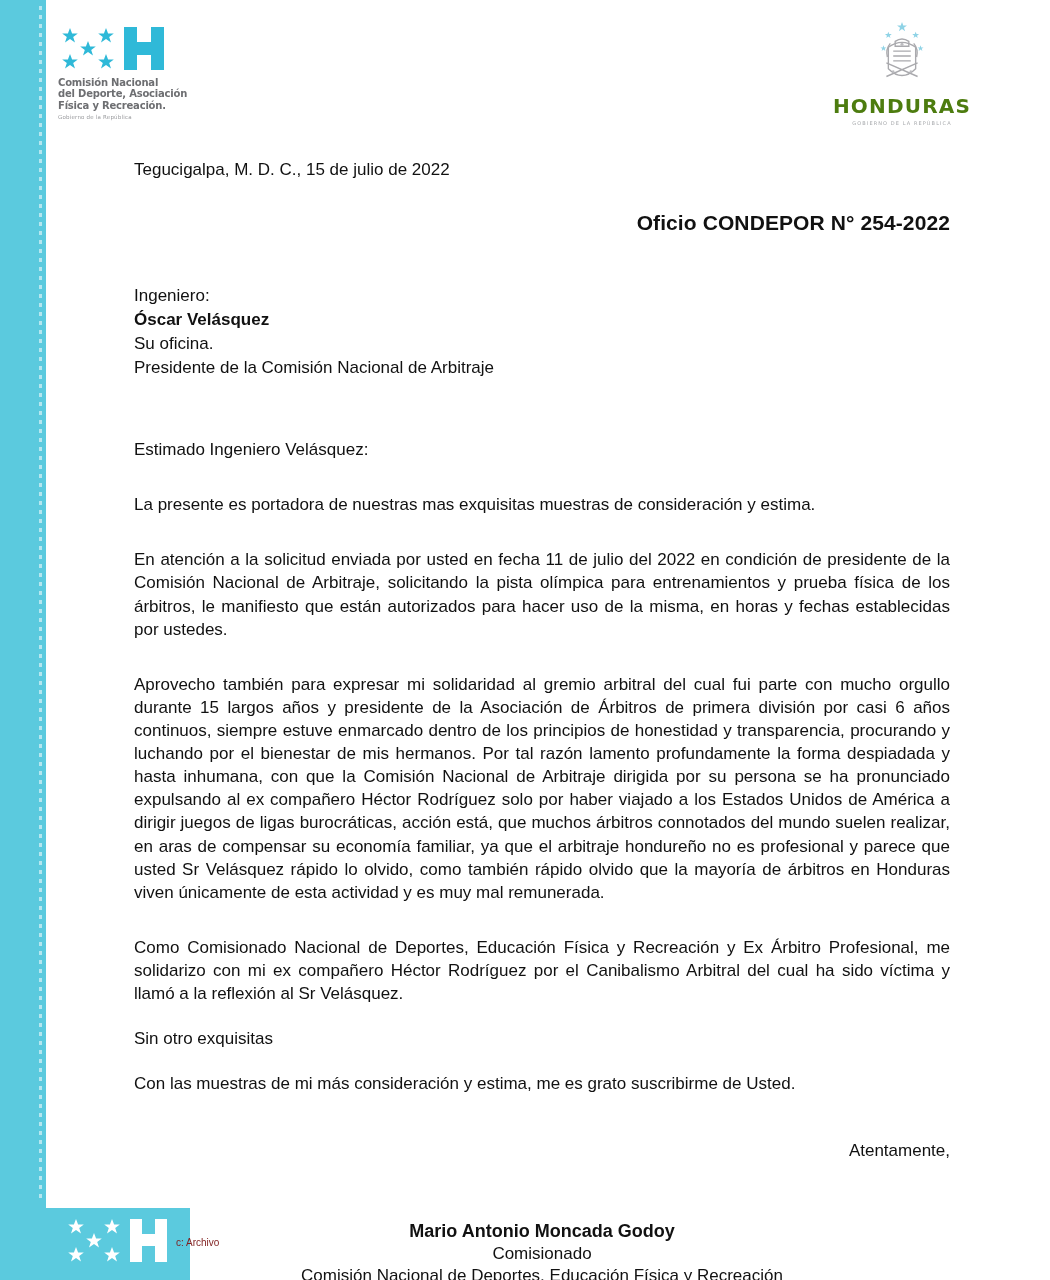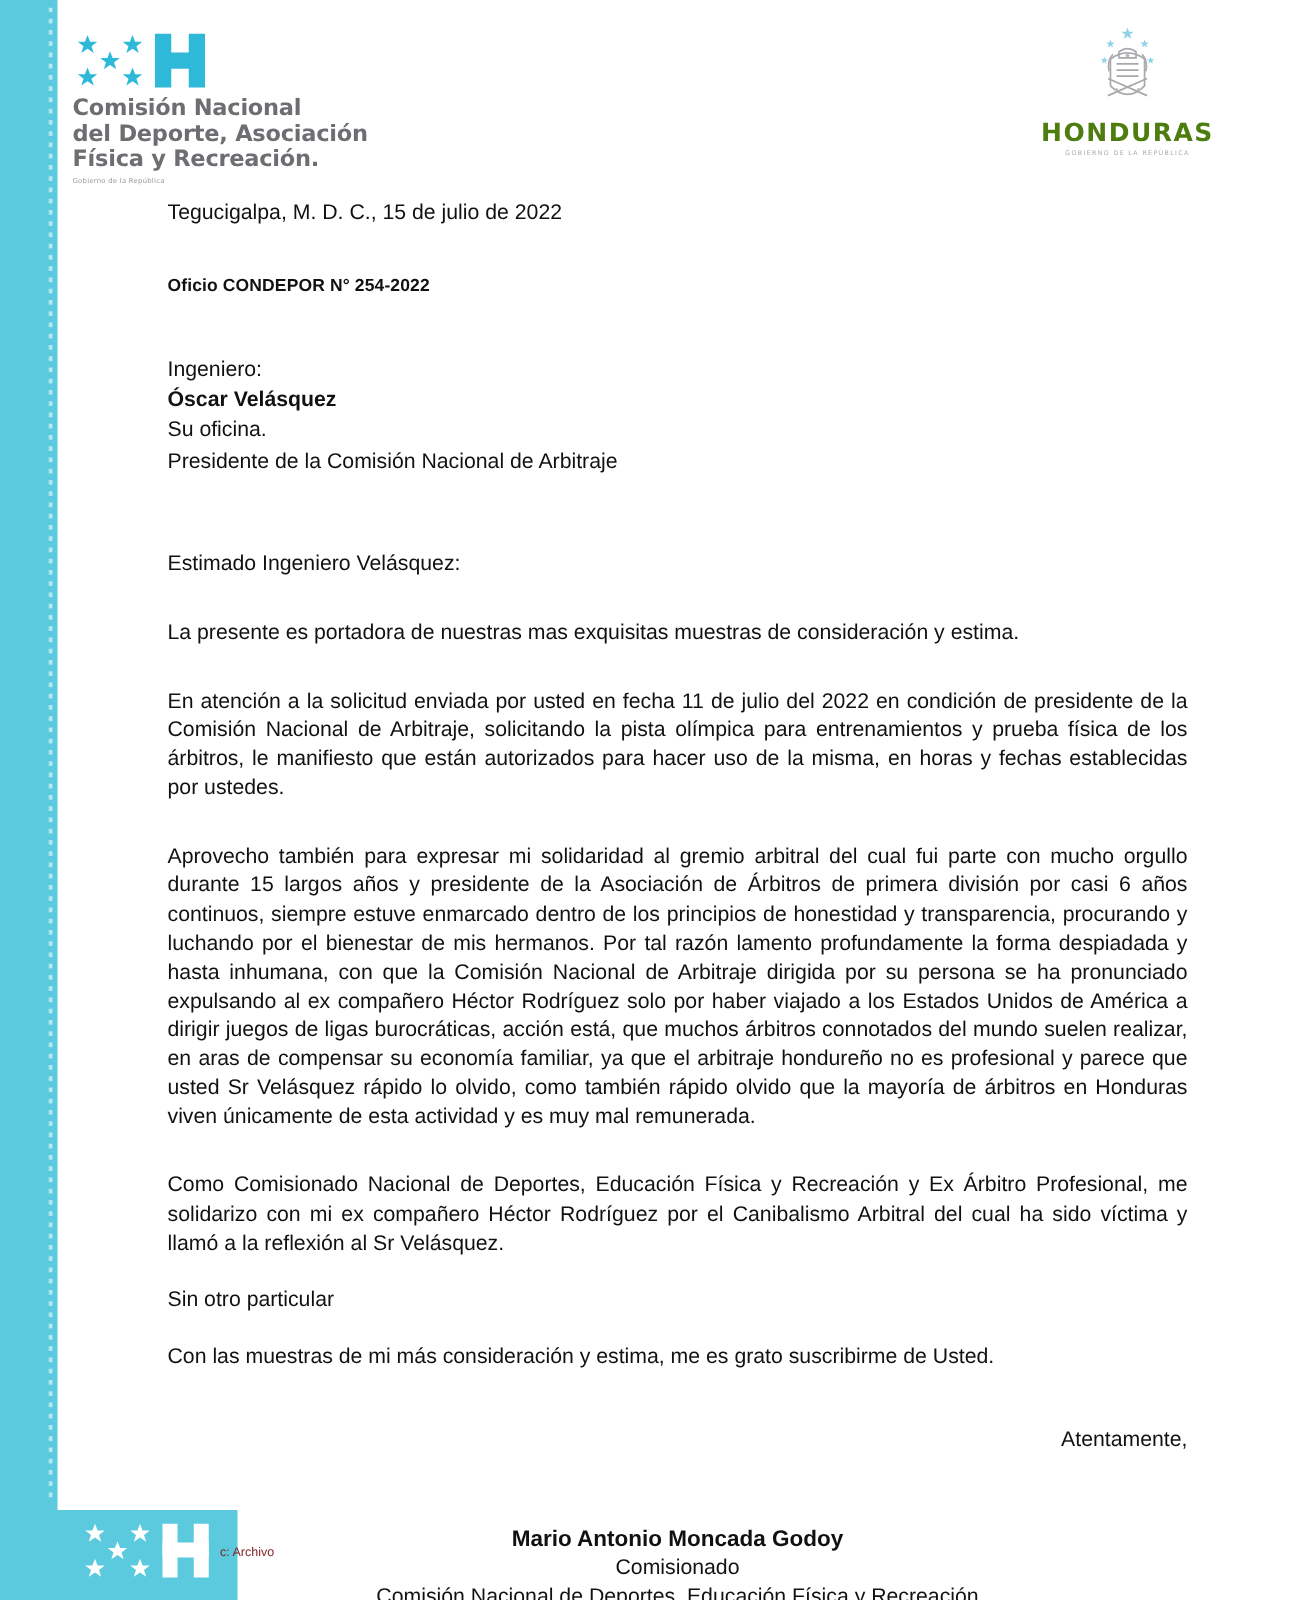--- a/index.html
+++ b/index.html
@@ -79,21 +79,21 @@
   }
   .logo-left-mark {
     width: 120px;
     height: 48px;
     display: block;
   }
   .logo-left-title {
     margin-top: 5px;
     font-family: "DejaVu Sans", sans-serif;
     font-weight: bold;
-    font-size: 18px;
+    font-size: 10px;
     line-height: 1.14;
     color: #6d6e71;
     letter-spacing: -0.2px;
   }
   .logo-left-sub {
     margin-top: 3px;
     font-family: "DejaVu Sans", sans-serif;
     font-size: 5.5px;
     color: #9a9b9e;
     letter-spacing: 0.2px;
@@ -133,26 +133,27 @@
     position: absolute;
     left: 134px;
     top: 158px;
     width: 816px;
     font-size: 17px;
     line-height: 1.36;
     color: #111111;
   }
 
   .date-line {
-    margin: 0 0 38px 0;
+    margin: 0 0 28px 0;
   }
   .oficio-line {
     margin: 0 0 46px 0;
-    font-weight: bold;
-    font-size: 14px;
+    text-align: right;
+    font-weight: bold;
+    font-size: 21px;
     letter-spacing: 0.1px;
   }
 
   .addressee {
     margin: 0 0 58px 0;
     line-height: 1.42;
   }
   .addressee .name {
     font-weight: bold;
   }
@@ -275,21 +276,21 @@
     <div class="salutation">Estimado Ingeniero Velásquez:</div>
 
     <p class="body-par no-justify">La presente es portadora de nuestras mas exquisitas muestras de consideración y estima.</p>
     <div class="spacer-sm"></div>
     <p class="body-par">En atención a la solicitud enviada por usted en fecha 11 de julio del 2022 en condición de presidente de la Comisión Nacional de Arbitraje, solicitando la pista olímpica para entrenamientos y prueba física de los árbitros, le manifiesto que están autorizados para hacer uso de la misma, en horas y fechas establecidas por ustedes.</p>
     <div class="spacer-sm"></div>
     <p class="body-par">Aprovecho también para expresar mi solidaridad al gremio arbitral del cual fui parte con mucho orgullo durante 15 largos años y presidente de la Asociación de Árbitros de primera división por casi 6 años continuos, siempre estuve enmarcado dentro de los principios de honestidad y transparencia, procurando y luchando por el bienestar de mis hermanos. Por tal razón lamento profundamente la forma despiadada y hasta inhumana, con que la Comisión Nacional de Arbitraje dirigida por su persona se ha pronunciado expulsando al ex compañero Héctor Rodríguez solo por haber viajado a los Estados Unidos de América a dirigir juegos de ligas burocráticas, acción está, que muchos árbitros connotados del mundo suelen realizar, en aras de compensar su economía familiar, ya que el arbitraje hondureño no es profesional y parece que usted Sr Velásquez rápido lo olvido, como también rápido olvido que la mayoría de árbitros en Honduras viven únicamente de esta actividad y es muy mal remunerada.</p>
     <div class="spacer-sm"></div>
     <p class="body-par">Como Comisionado Nacional de Deportes, Educación Física y Recreación y Ex Árbitro Profesional, me solidarizo con mi ex compañero Héctor Rodríguez por el Canibalismo Arbitral del cual ha sido víctima y llamó a la reflexión al Sr Velásquez.</p>
 
-    <div class="closing-1">Sin otro particular</div>
+    <div class="closing-1">Sin otro exquisitas</div>
     <div class="closing-2">Con las muestras de mi más consideración y estima, me es grato suscribirme de Usted.</div>
     <div class="closing-3">Atentamente,</div>
 
     <div class="signature">
       <div class="sig-name">Mario Antonio Moncada Godoy</div>
       <div class="sig-role">Comisionado</div>
       <div class="sig-org">Comisión Nacional de Deportes, Educación Física y Recreación</div>
     </div>
 
   </div>

